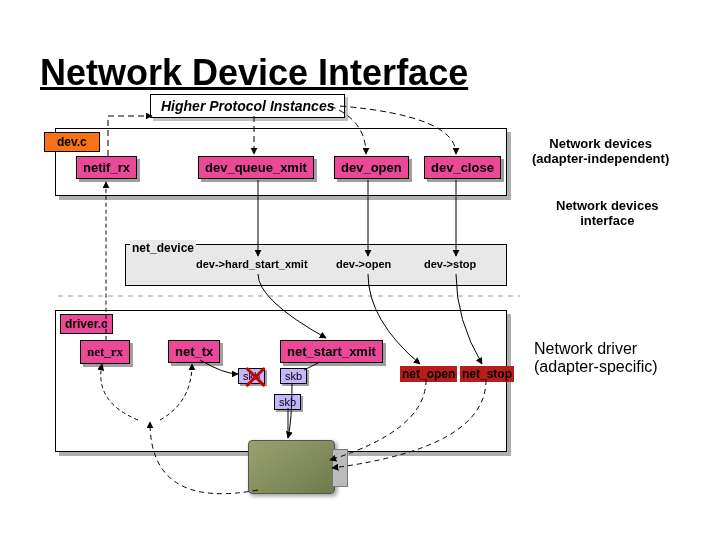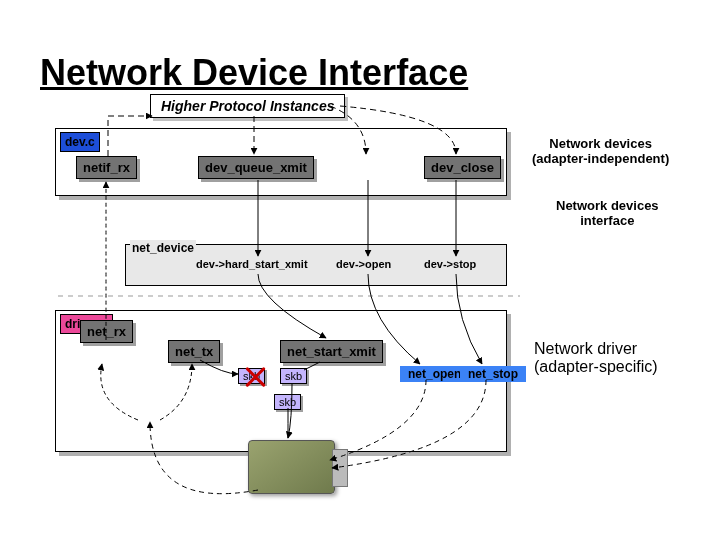--- a/index.html
+++ b/index.html
@@ -3,23 +3,23 @@
 <meta charset="utf-8">
 <style>
   html,body{margin:0;padding:0;width:720px;height:540px;background:#fff;font-family:Arial,Helvetica,sans-serif;}
   .stage{position:relative;width:695px;height:540px;}
   .title{position:absolute;left:40px;top:52px;font-size:36px;font-weight:bold;color:#000;text-decoration:underline;}
   
   .panel{position:absolute;background:#fff;border:1px solid #000;box-shadow:4px 4px 0 #b0b0b0;}
   .innerbox{position:absolute;background:#e8e8e8;border:1px solid #000;}
   .toplabel{position:absolute;background:#fff;border:1px solid #000;box-shadow:3px 3px 0 #c0c0c0;font-style:italic;font-weight:bold;padding:3px 10px;font-size:14px;}
   .frbox{position:absolute;border:1px solid #000;font-size:12px;font-weight:bold;}
-  .btn{position:absolute;background:#737373;border:1px solid #000;box-shadow:3px 3px 0 #a0a0a0;font-size:13px;font-weight:bold;text-align:center;padding:3px 6px;}
+  .btn{position:absolute;background:#ec4899;border:1px solid #000;box-shadow:3px 3px 0 #a0a0a0;font-size:13px;font-weight:bold;text-align:center;padding:3px 6px;}
   .tiny{position:absolute;background:#c4b5fd;border:1px solid #000;box-shadow:2px 2px 0 #a0a0a0;font-size:11px;text-align:center;padding:1px 4px;}
-  .plain{position:absolute;background:#3b82f6;font-size:12px;font-weight:bold;padding:1px 8px;}
+  .plain{position:absolute;background:#b91c1c;font-size:12px;font-weight:bold;padding:1px 2px;}
   .sidelabel{position:absolute;font-size:13px;font-weight:bold;}
   .sidelabelbig{position:absolute;font-size:16px;}
   .ptr{position:absolute;font-size:11px;font-weight:bold;}
   .cross{position:absolute;width:22px;height:22px;}
   .cross::before,.cross::after{content:"";position:absolute;left:10px;top:-2px;width:3px;height:26px;background:#cc0000;border-radius:2px;}
   .cross::before{transform:rotate(45deg);} .cross::after{transform:rotate(-45deg);}
   
   .nic{position:absolute;width:85px;height:52px;background:linear-gradient(145deg,#9aa36f,#6f7a4c);border:1px solid #555;border-radius:4px;box-shadow:2px 2px 4px rgba(0,0,0,.4);}
   .nic::after{content:"";position:absolute;right:-14px;top:8px;width:14px;height:36px;background:#bbb;border:1px solid #777;}
   svg.arrows{position:absolute;left:0;top:0;width:720px;height:540px;pointer-events:none;}
@@ -27,41 +27,42 @@
 </head>
 <body>
 
 <div class="stage">
 
   <div class="title">Network Device Interface</div>
 
   <div class="toplabel" style="left:150px;top:94px;">Higher Protocol Instances</div>
 
   <div class="panel" style="left:55px;top:128px;width:450px;height:66px;"></div>
-  <div class="frbox" style="left:60px;top:132px;background:#1d4ed8;padding:2px 4px;">dev.c</div>
+  <div class="frbox" style="left:44px;top:132px;background:#f97316;padding:2px 12px;">dev.c</div>
   <div class="btn" style="left:76px;top:156px;">netif_rx</div>
   <div class="btn" style="left:198px;top:156px;">dev_queue_xmit</div>
+  <div class="btn" style="left:334px;top:156px;">dev_open</div>
   <div class="btn" style="left:424px;top:156px;">dev_close</div>
 
   <div class="sidelabel" style="left:532px;top:136px;white-space:pre;text-align:center;">Network devices
 (adapter-independent)</div>
   <div class="sidelabel" style="left:556px;top:198px;white-space:pre;text-align:center;">Network devices
 interface</div>
 
   <div class="innerbox" style="left:125px;top:244px;width:380px;height:40px;"></div>
   <div class="frbox" style="left:130px;top:240px;background:#e8e8e8;border:none;padding:1px 2px;">net_device</div>
   <div class="ptr" style="left:196px;top:258px;">dev-&gt;hard_start_xmit</div>
   <div class="ptr" style="left:336px;top:258px;">dev-&gt;open</div>
   <div class="ptr" style="left:424px;top:258px;">dev-&gt;stop</div>
 
 
   <div class="panel" style="left:55px;top:310px;width:450px;height:140px;"></div>
   <div class="frbox" style="left:60px;top:314px;background:#ec4899;padding:2px 4px;">driver.c</div>
 
-  <div class="btn" style="left:80px;top:320px;">net_rx</div>
+  <div class="btn" style="left:80px;top:340px;font-family:Liberation Serif, serif;">net_rx</div>
   <div class="btn" style="left:168px;top:340px;">net_tx</div>
   <div class="btn" style="left:280px;top:340px;">net_start_xmit</div>
   <div class="plain" style="left:400px;top:366px;">net_open</div>
   <div class="plain" style="left:460px;top:366px;">net_stop</div>
 
   <div class="tiny" style="left:238px;top:368px;">skb</div>
   <div class="tiny" style="left:280px;top:368px;">skb</div>
   <div class="tiny" style="left:274px;top:394px;">skb</div>
   <div class="cross" style="left:244px;top:366px;"></div>
 

